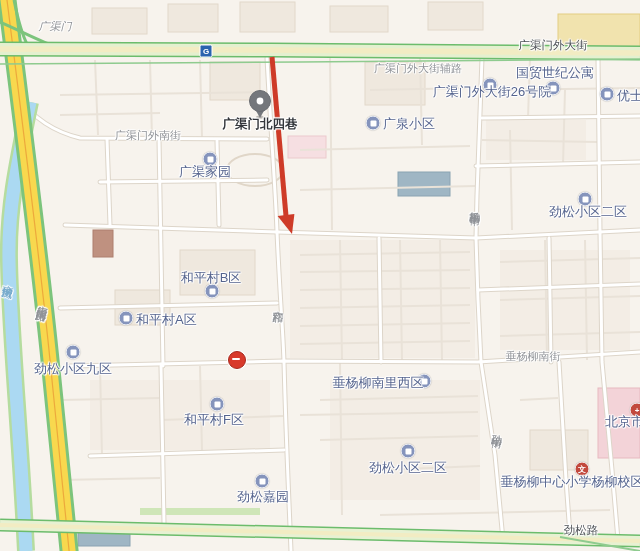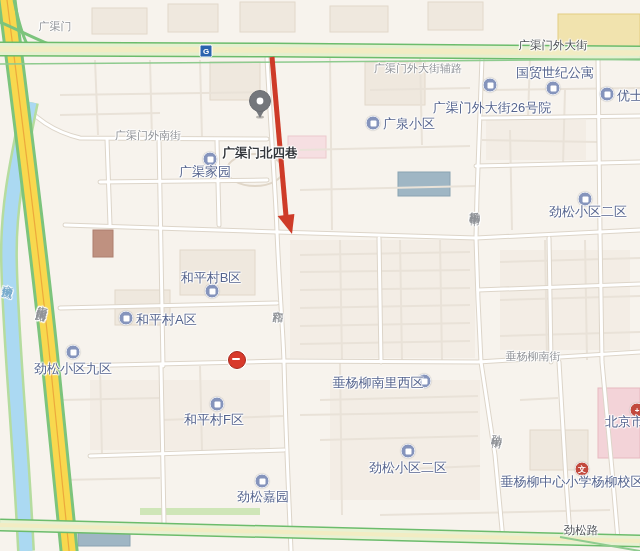--- a/index.html
+++ b/index.html
@@ -209,36 +209,36 @@
   <span class="poi-icon" style="left:217px;top:404px;"></span>
   <span class="poi-icon" style="left:408px;top:451px;"></span>
   <span class="poi-icon" style="left:262px;top:481px;"></span>
   <span class="poi-icon red" style="left:582px;top:469px;">
     <span class="glyph">文</span>
     </span>
   <span class="poi-icon red" style="left:637px;top:410px;">
     <span class="glyph">+</span>
     </span>
 
-  <div class="lbl road" style="left:55px;top:26px;">广渠门</div>
+  <div class="lbl road" style="left:55px;top:26px;font-style:italic;">广渠门</div>
   <div class="lbl road dark" style="left:553px;top:46px;">广渠门外大街</div>
   <div class="lbl road" style="left:418px;top:68px;">广渠门外大街辅路</div>
   <div class="lbl road" style="left:148px;top:135px;">广渠门外南街</div>
   <div class="lbl road" style="left:533px;top:356px;">垂杨柳南街</div>
   <div class="lbl road dark" style="left:581px;top:531px;">劲松路</div>
   <div class="lbl road vert" style="left:44px;top:300px;transform:translate(-50%,-50%) rotate(13deg);">广渠门南滨河路</div>
   <div class="lbl road vert water" style="left:9px;top:278px;transform:translate(-50%,-50%) rotate(10deg);">南护城河</div>
   <div class="lbl road vert" style="left:278px;top:303px;transform:translate(-50%,-50%) rotate(3deg);">广和路</div>
   <div class="lbl road vert" style="left:474px;top:205px;">垂杨柳中街</div>
   <div class="lbl road vert" style="left:497px;top:428px;transform:translate(-50%,-50%) rotate(5deg);">劲松中街</div>
 
-  <div class="lbl pinlbl" style="left:260px;top:124px;margin-top:29px;">广渠门北四巷</div>
+  <div class="lbl pinlbl" style="left:260px;top:124px;">广渠门北四巷</div>
   <div class="lbl poi" style="left:205px;top:171px;">广渠家园</div>
   <div class="lbl poi left" style="left:383px;top:123px;">广泉小区</div>
-  <div class="lbl poi" style="left:492px;top:107px;">广渠门外大街26号院</div>
+  <div class="lbl poi" style="left:492px;top:91px;">广渠门外大街26号院</div>
   <div class="lbl poi" style="left:555px;top:72px;">国贸世纪公寓</div>
   <div class="lbl poi left" style="left:617px;top:95px;">优士阁</div>
   <div class="lbl poi" style="left:588px;top:211px;">劲松小区二区</div>
   <div class="lbl poi" style="left:211px;top:277px;">和平村B区</div>
   <div class="lbl poi left" style="left:136px;top:319px;">和平村A区</div>
   <div class="lbl poi" style="left:73px;top:368px;">劲松小区九区</div>
   <div class="lbl poi" style="left:378px;top:382px;">垂杨柳南里西区</div>
   <div class="lbl poi" style="left:214px;top:419px;">和平村F区</div>
   <div class="lbl poi" style="left:408px;top:467px;">劲松小区二区</div>
   <div class="lbl poi" style="left:263px;top:496px;">劲松嘉园</div>

